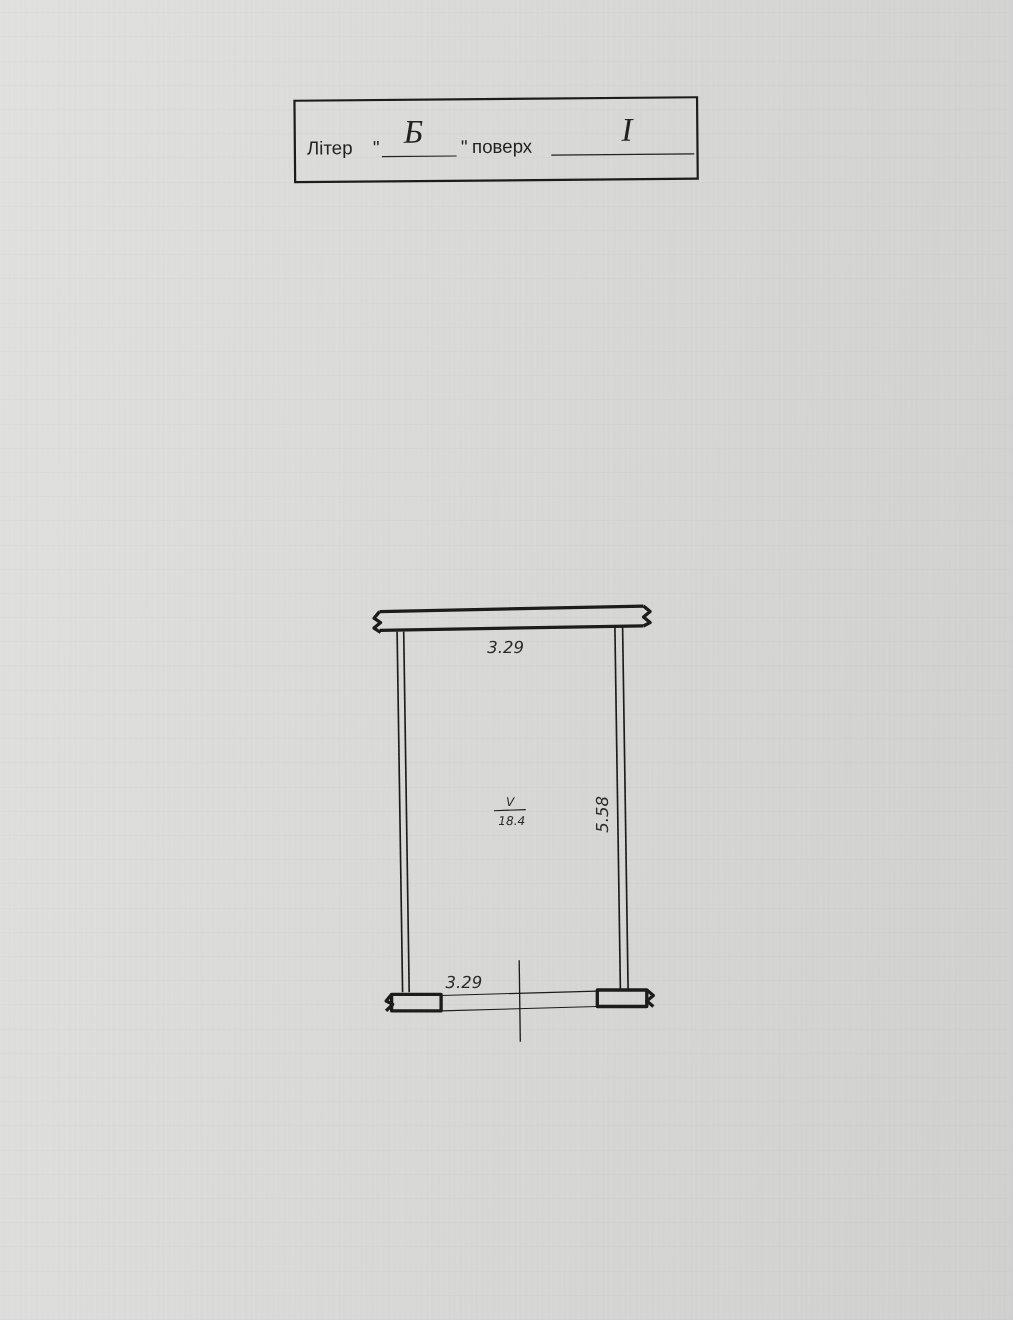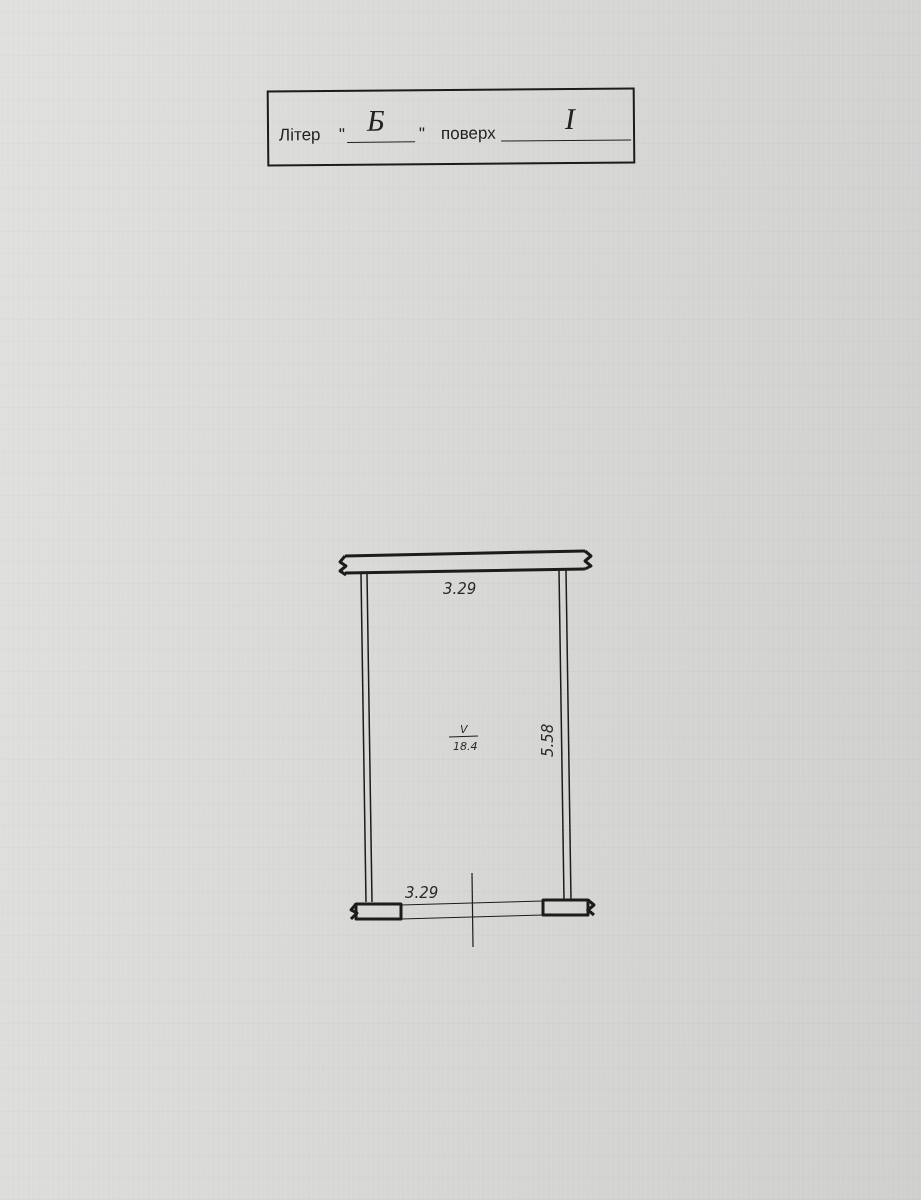--- a/index.html
+++ b/index.html
@@ -27,21 +27,21 @@
 </style>
 </head>
 <body>
 
 <div class="title-box">
   <span class="t-label" style="left:10px">Літер</span>
   <span class="t-label" style="left:70px">"</span>
   <span class="t-fill" style="left:98px">Б</span>
   <span class="t-line" style="left:78px; width:68px"></span>
   <span class="t-label" style="left:150px">"</span>
-  <span class="t-label" style="left:172px">поверх</span>
+  <span class="t-label" style="left:160px">поверх</span>
   <span class="t-fill" style="left:296px">I</span>
   <span class="t-line" style="left:232px; width:130px"></span>
 </div>
 
 <svg class="plan" width="921" height="1200">
   <g stroke="#1c1c1c" fill="none" stroke-linejoin="round">
 
     <g>
       <line x1="345" y1="556" x2="585" y2="551" stroke-width="3"></line>
       <line x1="345" y1="573" x2="585" y2="569" stroke-width="3"></line>

